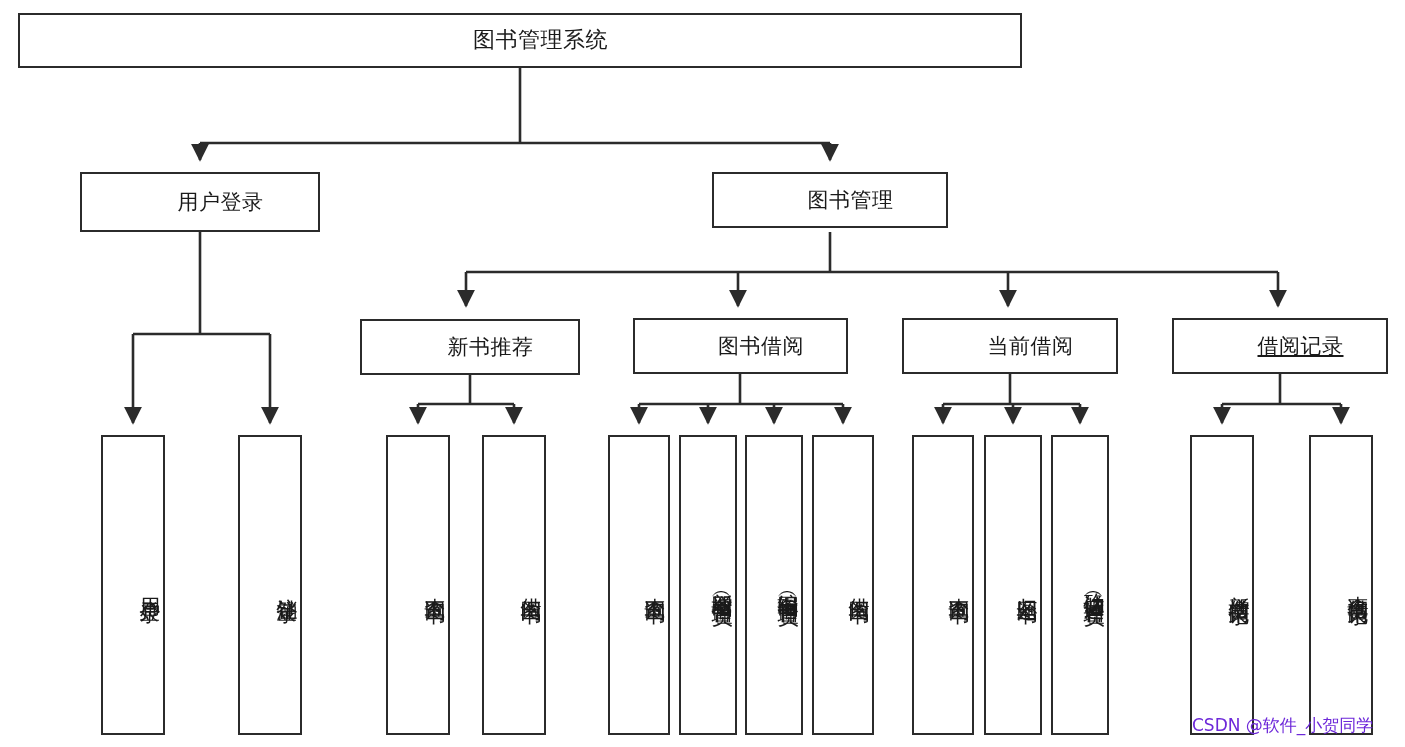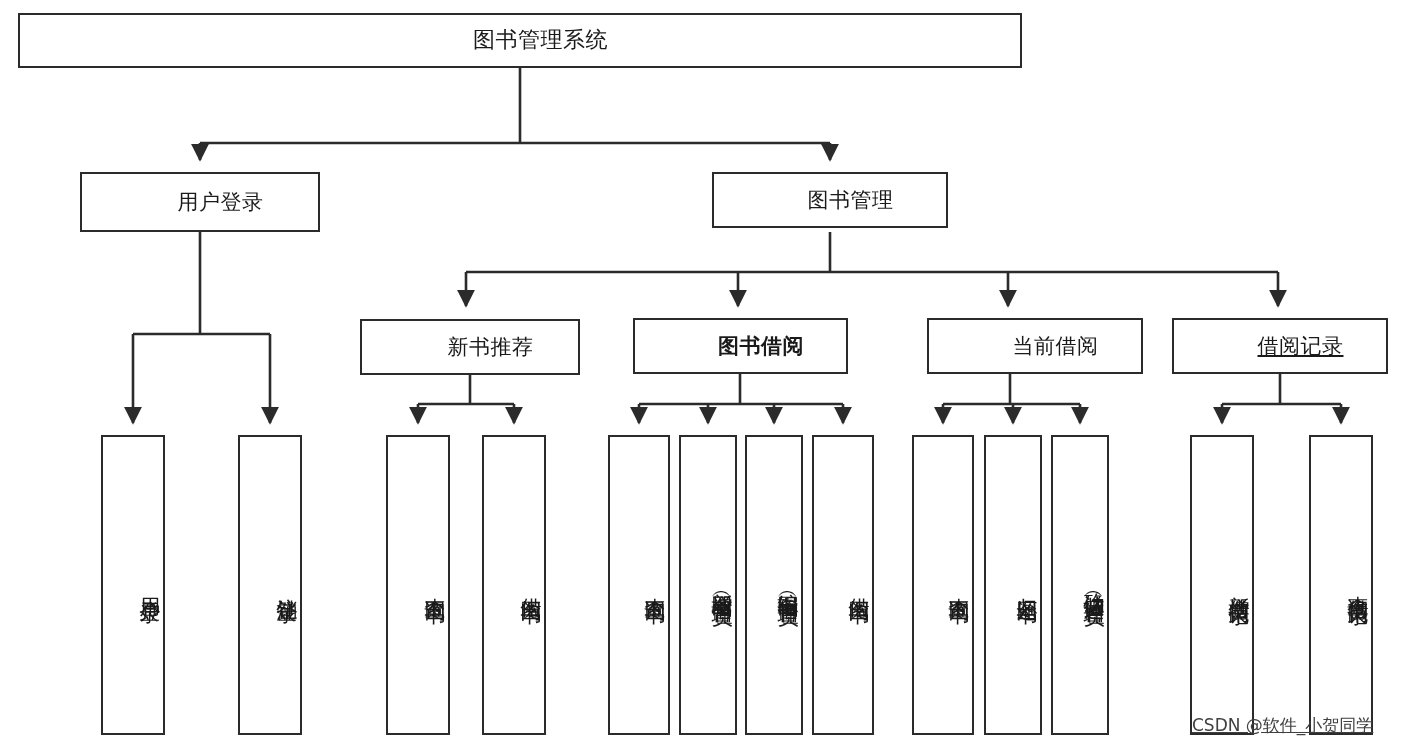--- a/index.html
+++ b/index.html
@@ -57,24 +57,23 @@
   .node.v .vtext {
     writing-mode: vertical-rl;
     text-orientation: upright;
     white-space: nowrap;
   }
   .watermark {
     position: absolute;
     left: 1192px;
     top: 714px;
     font-size: 17px;
-    color: #404040;
+    color: #6d28d9;
     white-space: nowrap;
     z-index: 5;
-    text-decoration: underline;
   }
 </style>
 </head>
 <body>
 
 <div id="canvas">
 
   <svg id="edges" viewBox="0 0 1405 747" xmlns="http://www.w3.org/2000/svg">
     <defs>
       <marker id="arrow" viewBox="0 0 10 10" refX="9" refY="5" markerWidth="7" markerHeight="7" orient="auto-start-reverse">
@@ -132,24 +131,24 @@
   <div class="node h" style="left:80px; top:172px; width:240px; height:60px;">
     <span>用户登录</span>
   </div>
   <div class="node h" style="left:712px; top:172px; width:236px; height:56px;">
     <span>图书管理</span>
   </div>
 
   <div class="node h" style="left:360px; top:319px; width:220px; height:56px;">
     <span>新书推荐</span>
   </div>
-  <div class="node h" style="left:633px; top:318px; width:215px; height:56px;font-weight:bold;">
+  <div class="node h" style="left:633px; top:318px; width:215px; height:56px;">
     <span>图书借阅</span>
   </div>
-  <div class="node h" style="left:902px; top:318px; width:216px; height:56px;margin-left:25px;">
+  <div class="node h" style="left:902px; top:318px; width:216px; height:56px;">
     <span>当前借阅</span>
   </div>
   <div class="node h" style="left:1172px; top:318px; width:216px; height:56px;text-decoration:underline;">
     <span>借阅记录</span>
   </div>
 
   <div class="node v" style="left:101px; top:435px; width:64px; height:300px;">
     <span class="vtext">用户登录</span>
   </div>
   <div class="node v" style="left:238px; top:435px; width:64px; height:300px;">

